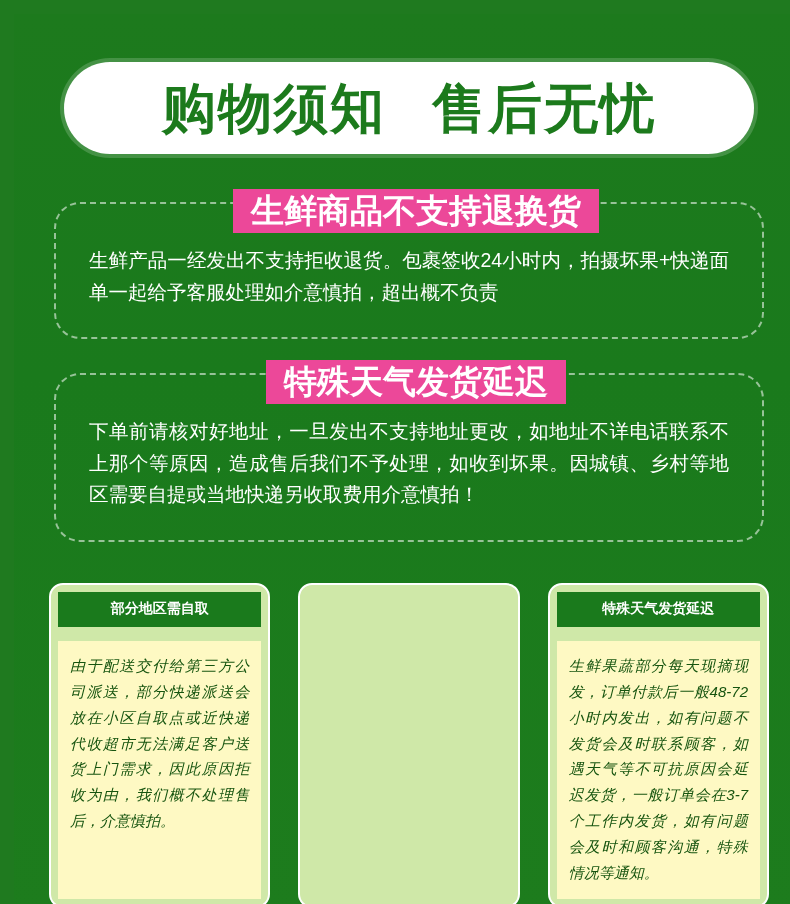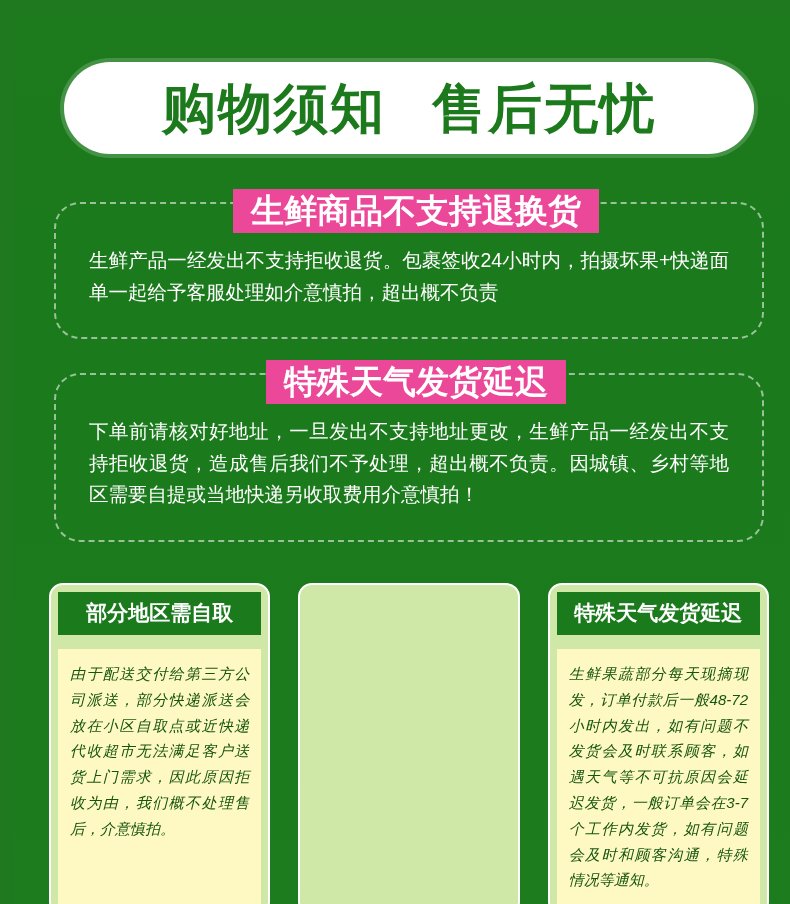--- a/index.html
+++ b/index.html
@@ -79,21 +79,21 @@
     border: 2px solid #ffffff;
     border-radius: 14px;
     overflow: hidden;
     display: flex;
     flex-direction: column;
     background: #cfe8a8;
   }
   .card-head {
     background: #1a7a1c;
     color: #ffffff;
-    font-size: 21px;
+    font-size: 14px;
     font-weight: bold;
     text-align: center;
     padding: 9px 2px 11px 2px;
     line-height: 1.1;
     white-space: nowrap;
   }
   .card-body {
     background: #fef9c3;
     color: #1a5c18;
     font-size: 15px;
@@ -114,21 +114,21 @@
   </div>
 </div>
 
 <div class="section" id="section-1">
   <div class="section-title">生鲜商品不支持退换货</div>
   <div class="section-body">生鲜产品一经发出不支持拒收退货。包裹签收24小时内，拍摄坏果+快递面单一起给予客服处理如介意慎拍，超出概不负责</div>
 </div>
 
 <div class="section" id="section-2">
   <div class="section-title">特殊天气发货延迟</div>
-  <div class="section-body">下单前请核对好地址，一旦发出不支持地址更改，生鲜产品一经发出不支持拒收退货，造成售后我们不予处理，超出概不负责。因城镇、乡村等地区需要自提或当地快递另收取费用介意慎拍！</div>
+  <div class="section-body">下单前请核对好地址，一旦发出不支持地址更改，如地址不详电话联系不上那个等原因，造成售后我们不予处理，如收到坏果。因城镇、乡村等地区需要自提或当地快递另收取费用介意慎拍！</div>
 </div>
 
 <div class="cards">
 
   <div class="card">
     <div class="card-head">部分地区需自取</div>
     <div class="card-body dark">由于配送交付给第三方公司派送，部分快递派送会放在小区自取点或近快递代收超市无法满足客户送货上门需求，因此原因拒收为由，我们概不处理售后，介意慎拍。</div>
   </div>
 
   <div class="card">

